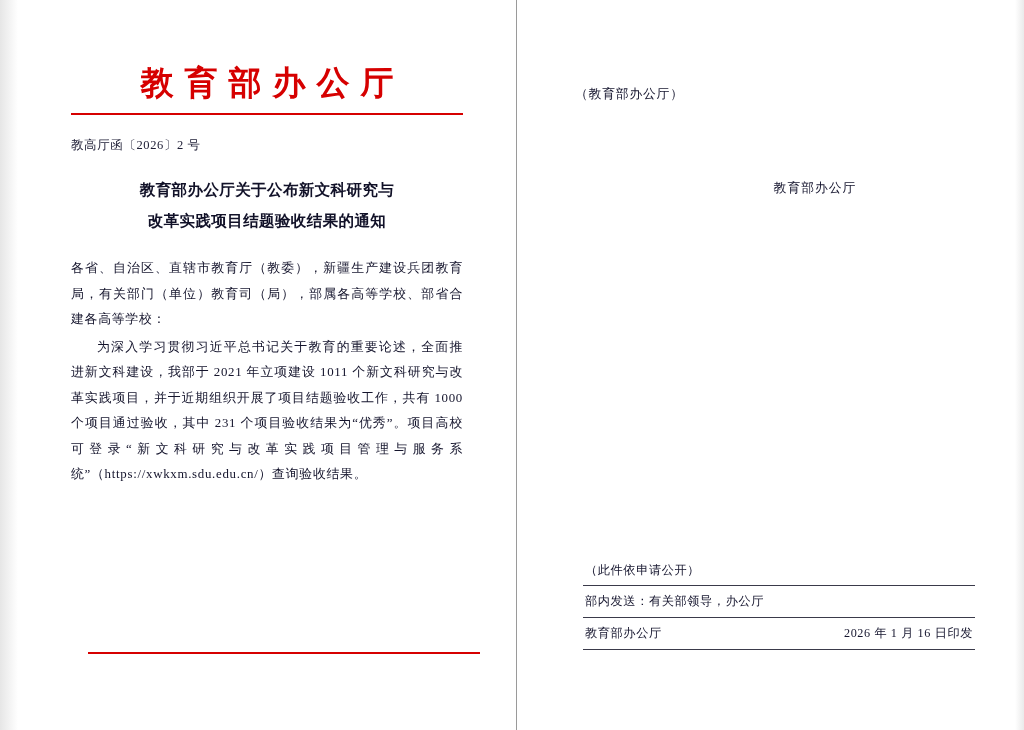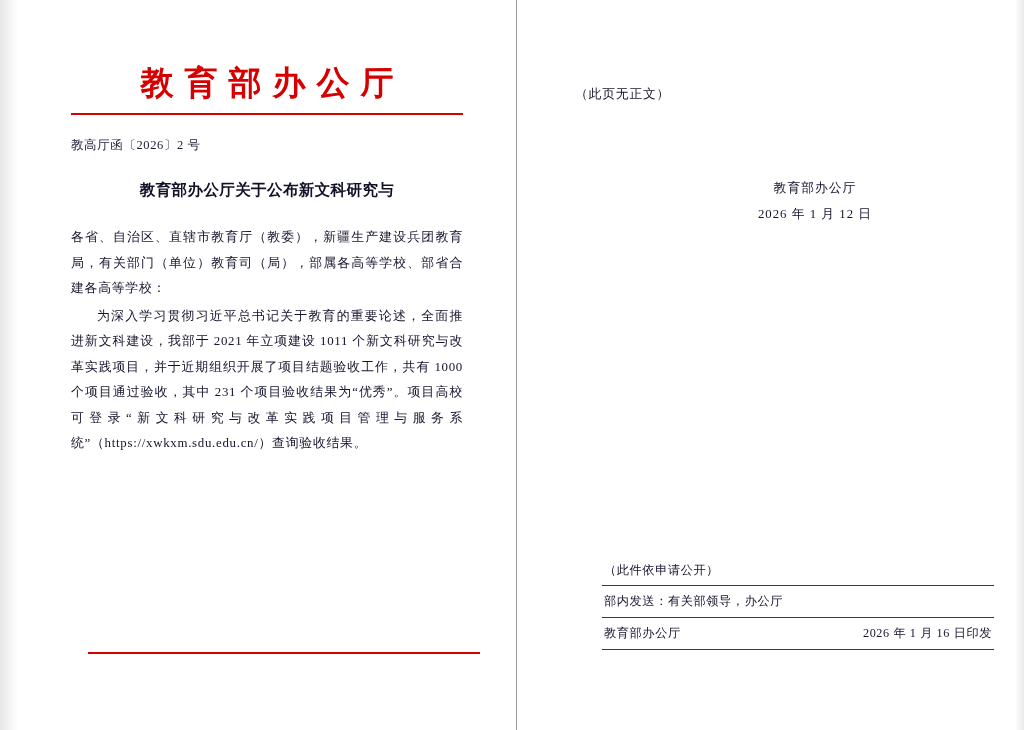--- a/index.html
+++ b/index.html
@@ -132,21 +132,21 @@
     top: 175px;
     width: 230px;
     text-align: center;
     font-size: 12.8px;
     line-height: 26px;
     letter-spacing: 1px;
     color: #15152e;
   }
   .r-bottom {
     position: absolute;
-    left: 602px;
+    left: 583px;
     top: 562px;
     width: 392px;
   }
   .r-public {
     font-size: 12.2px;
     letter-spacing: 0.6px;
     padding: 0 0 6px 2px;
     color: #15152e;
   }
   .r-line {
@@ -182,37 +182,37 @@
 
     <div class="doc-head">
       <div class="doc-head-title">教育部办公厅</div>
       <div class="doc-head-rule"></div>
     </div>
 
     <div class="doc-number">教高厅函〔2026〕2 号</div>
 
     <div class="doc-title">
       <div>教育部办公厅关于公布新文科研究与</div>
+      <div>改革实践项目结题验收结果的通知</div>
     </div>
 
     <div class="doc-body">
       <p>各省、自治区、直辖市教育厅（教委），新疆生产建设兵团教育局，有关部门（单位）教育司（局），部属各高等学校、部省合建各高等学校：</p>
       <p class="indent">为深入学习贯彻习近平总书记关于教育的重要论述，全面推进新文科建设，我部于 2021 年立项建设 1011 个新文科研究与改革实践项目，并于近期组织开展了项目结题验收工作，共有 1000 个项目通过验收，其中 231 个项目验收结果为“优秀”。项目高校可登录“新文科研究与改革实践项目管理与服务系统”（https://xwkxm.sdu.edu.cn/）查询验收结果。</p>
     </div>
 
     <div class="doc-foot-rule"></div>
   </div>
 
   <div class="sheet sheet-right"></div>
 
-  <div class="r-note">（此页无正文）</div>
+  <div class="r-note">（教育部办公厅）</div>
 
   <div class="r-sign">
     <div>教育部办公厅</div>
-    <div>2026 年 1 月 12 日</div>
   </div>
 
   <div class="r-bottom">
     <div class="r-public">（此件依申请公开）</div>
     <div class="r-line"></div>
     <div class="r-row-single">部内发送：有关部领导，办公厅</div>
     <div class="r-line"></div>
     <div class="r-row">
       <span>教育部办公厅</span>
       <span>2026 年 1 月 16 日印发</span>

